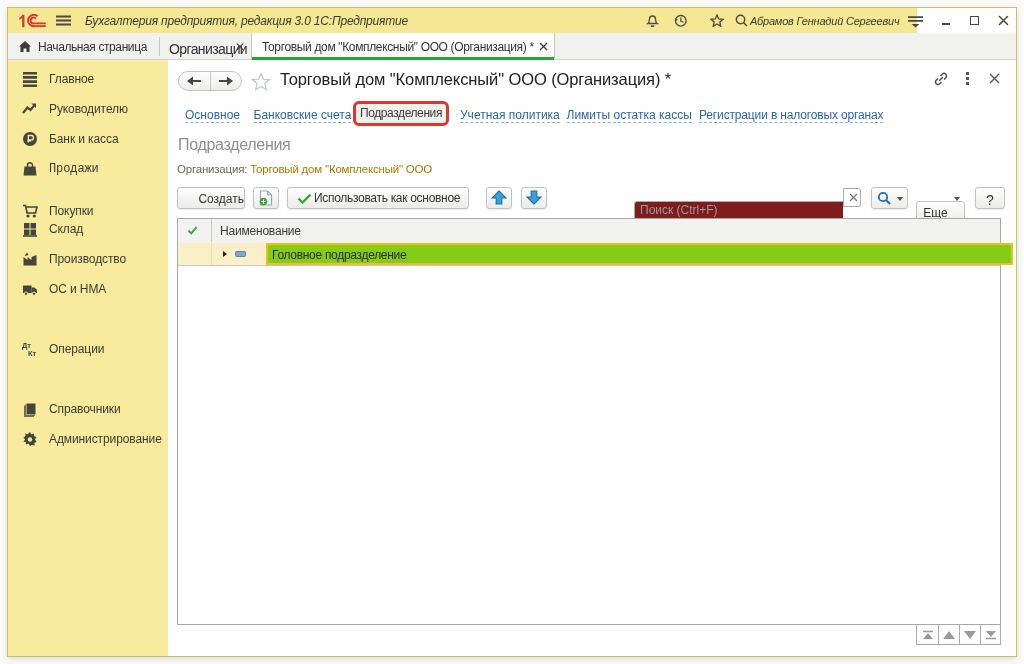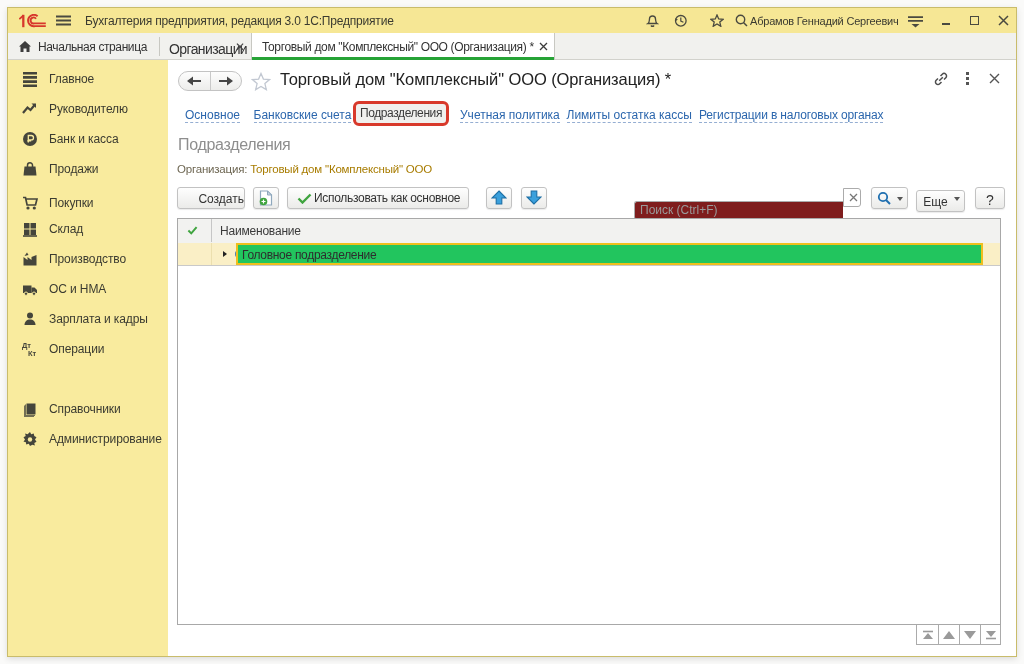--- a/index.html
+++ b/index.html
@@ -1,20 +1,20 @@
 <!DOCTYPE html>
 <html><head>
 <meta charset="utf-8">
 <style>
 * { margin:0; padding:0; box-sizing:border-box; }
 html,body { width:1024px; height:664px; font-family:"Liberation Sans", sans-serif; background:#fafaf9; overflow:hidden; }
 #win { position:absolute; left:7px; top:7px; width:1010px; height:650px; border:1px solid #c9bc6b; background:#fff; box-shadow:0 2px 6px rgba(0,0,0,0.12); }
 .abs { position:absolute; }
 
-#topbar { position:absolute; left:0; top:0; width:1008px; height:25px; background:#f6e795; }
+#topbar { position:absolute; left:0; top:0; width:909px; height:25px; background:#f6e795;font-style:italic; }
 #topbar .title { position:absolute; left:77px; top:6px; font-size:12px; letter-spacing:-0.2px; color:#3a3a30; }
 #topbar .uname { position:absolute; left:742px; top:7px; font-size:11px; letter-spacing:-0.2px; color:#3a3a30; }
 
 #tabbar { position:absolute; left:0; top:25px; width:1008px; height:27px; background:#f1f1ee; border-bottom:1px solid #d2d2cc; }
 .tab { position:absolute; top:0; height:27px; font-size:12px; color:#333; white-space:nowrap; }
 .tabsep { position:absolute; top:4px; height:19px; width:1px; background:#c8c8c2; }
 #tab3 { background:#fff; border-left:1px solid #c8c8c2; border-right:1px solid #c8c8c2; }
 #tab3:after { content:""; position:absolute; left:0; right:0; bottom:0; height:3px; background:#26a336; }
 
 #sidebar { position:absolute; left:0; top:52px; width:160px; height:596px; background:#f9eb9e; }
@@ -105,28 +105,28 @@
         </svg>
         <span>Руководителю</span>
       </div>
     <div class="mi" style="top:64px;">
         <svg width="16" height="16" viewBox="0 0 16 16">
           <circle cx="8" cy="8" r="7" fill="#45453b"></circle>
           <path d="M6.3 11.5V4.5h3a2.2 2.2 0 0 1 0 4.4H6.3M5.2 9.8h4" stroke="#f9eb9e" stroke-width="1.3" fill="none"></path>
         </svg>
         <span>Банк и касса</span>
       </div>
-    <div class="mi" style="top:94px;">
+    <div class="mi" style="top:94px;font-family:Liberation Mono, monospace;">
         <svg width="16" height="16" viewBox="0 0 16 16">
           <path d="M2.5 5.5h11l1 9h-13z" fill="#45453b"></path>
           <path d="M5.5 7V4.2a2.5 2.5 0 0 1 5 0V7" stroke="#45453b" stroke-width="1.5" fill="none"></path>
         </svg>
         <span>Продажи</span>
       </div>
-    <div class="mi" style="top:128px;">
+    <div class="mi" style="top:136px;">
         <svg width="16" height="16" viewBox="0 0 16 16">
           <path d="M1 2.5h2.5l1.6 7.5h8.4l1.5-6H4.6" stroke="#45453b" stroke-width="1.7" fill="none"></path>
           <circle cx="6" cy="13" r="1.6" fill="#45453b"></circle>
           <circle cx="12.3" cy="13" r="1.6" fill="#45453b"></circle>
         </svg>
         <span>Покупки</span>
       </div>
     <div class="mi" style="top:154px;">
         <svg width="16" height="16" viewBox="0 0 16 16">
           <path d="M2 2h5.5v5.5H2zM8.5 2H14v5.5H8.5zM2 8.5h5.5V14H2zM8.5 8.5H14V14H8.5z" fill="#45453b"></path>
@@ -142,27 +142,20 @@
         <span>Производство</span>
       </div>
     <div class="mi" style="top:214px;">
         <svg width="16" height="16" viewBox="0 0 16 16">
           <path d="M1 4.5h8.5V12H1z" fill="#45453b"></path>
           <path d="M9.5 6.5h3l2.5 2.5V12H9.5z" fill="#45453b"></path>
           <circle cx="4" cy="12.7" r="1.7" fill="#45453b" stroke="#f9eb9e"></circle>
           <circle cx="12" cy="12.7" r="1.7" fill="#45453b" stroke="#f9eb9e"></circle>
         </svg>
         <span>ОС и НМА</span>
-      </div>
-    <div class="mi" style="top:244px;">
-        <svg width="16" height="16" viewBox="0 0 16 16">
-          <circle cx="8" cy="4.5" r="3" fill="#45453b"></circle>
-          <path d="M2.5 14c0-3.5 2.4-5.5 5.5-5.5s5.5 2 5.5 5.5z" fill="#45453b"></path>
-        </svg>
-        <span>Зарплата и кадры</span>
       </div>
     <div class="mi" style="top:274px;">
         <svg width="18" height="16" viewBox="0 0 18 16">
           <text x="0" y="7" font-family="Liberation Sans" font-size="7.5" font-weight="bold" fill="#45453b">Дт</text>
           <text x="6" y="15" font-family="Liberation Sans" font-size="7.5" font-weight="bold" fill="#45453b">Кт</text>
         </svg>
         <span>Операции</span>
       </div>
     <div class="mi" style="top:334px;">
         <svg width="16" height="16" viewBox="0 0 16 16">
@@ -252,37 +245,37 @@
         <svg style="position:absolute;left:5px;top:4px" width="9" height="9" viewBox="0 0 9 9">
           <path d="M1 1l7 7M8 1 1 8" stroke="#777" stroke-width="1.3"></path>
         </svg>
       </div>
     <div class="btn" style="left:703px;top:127px;width:37px;"></div>
     <svg class="abs" style="left:709px;top:131px" width="14" height="14" viewBox="0 0 14 14">
         <circle cx="6" cy="6" r="4.2" fill="none" stroke="#1f6fb0" stroke-width="1.8"></circle>
         <path d="M9 9l4 4" stroke="#1f6fb0" stroke-width="2"></path>
       </svg>
     <div class="abs" style="left:729px;top:137px;width:0;height:0;border-left:3.5px solid transparent;border-right:3.5px solid transparent;border-top:4px solid #555;"></div>
-    <div class="btn" style="left:748px;top:130px;width:49px;"><span class="lbl" style="margin-left:-10px;">Еще</span></div>
+    <div class="btn" style="left:748px;top:141px;width:49px;"><span class="lbl" style="margin-left:-10px;">Еще</span></div>
     <div class="abs" style="left:786px;top:137px;width:0;height:0;border-left:3.5px solid transparent;border-right:3.5px solid transparent;border-top:4px solid #555;"></div>
     <div class="btn" style="left:807px;top:127px;width:30px;"><span class="lbl" style="font-size:14px;">?</span></div>
 
     <div class="abs" style="left:9px;top:158px;width:824px;height:407px;border:1px solid #a8a8a8;background:#fff;">
       <div class="abs" style="left:0;top:0;width:822px;height:30px;background:#f2f2f0;border-bottom:1px solid #c6c6c6;padding-left:44px;">
         <svg style="position:absolute;left:9px;top:7px" width="11" height="9" viewBox="0 0 13 11">
             <path d="M1.5 5.5 5 9 11.5 1.5" stroke="#3fa43f" stroke-width="2.4" fill="none"></path>
           </svg>
         <div style="position:absolute;left:33px;top:0;width:1px;height:23px;background:#c6c6c6;"></div>
         <div style="position:absolute;left:42px;top:5px;font-size:12px;letter-spacing:-0.2px;color:#3a3a3a;">Наименование</div>
       </div>
       <div class="abs" style="left:0;top:24px;width:822px;height:23px;background:#faefc6;border-bottom:1px solid #c9c9c9;">
         <div style="position:absolute;left:33px;top:0;width:1px;height:22px;background:#ecdfae;"></div>
         <div style="position:absolute;left:45px;top:8px;width:0;height:0;border-top:3.5px solid transparent;border-bottom:3.5px solid transparent;border-left:4.5px solid #222;"></div>
         <div style="position:absolute;left:57px;top:8px;width:11px;height:6px;background:#7ba7cc;border:1px solid #5585ad;border-radius:1.5px;"></div>
-        <div style="position:absolute;left:58px;top:0px;width:747px;height:22px;border:2px solid #efbf1d;background:#22c55e;">
+        <div style="position:absolute;left:88px;top:0px;width:747px;height:22px;border:2px solid #efbf1d;background:#84cc16;">
           <div style="position:absolute;left:4px;top:3px;font-size:12px;letter-spacing:-0.3px;color:#2e2e2e;">Головное подразделение</div>
         </div>
       </div>
     </div>
 
     <div class="abs" style="left:748px;top:565px;width:85px;height:20px;border:1px solid #ababab;border-top:none;background:#fff;">
       <div style="position:absolute;left:21px;top:0;width:1px;height:20px;background:#ababab;"></div>
       <div style="position:absolute;left:42px;top:0;width:1px;height:20px;background:#ababab;"></div>
       <div style="position:absolute;left:63px;top:0;width:1px;height:20px;background:#ababab;"></div>
       <svg style="position:absolute;left:5px;top:5px" width="12" height="10" viewBox="0 0 12 10">

